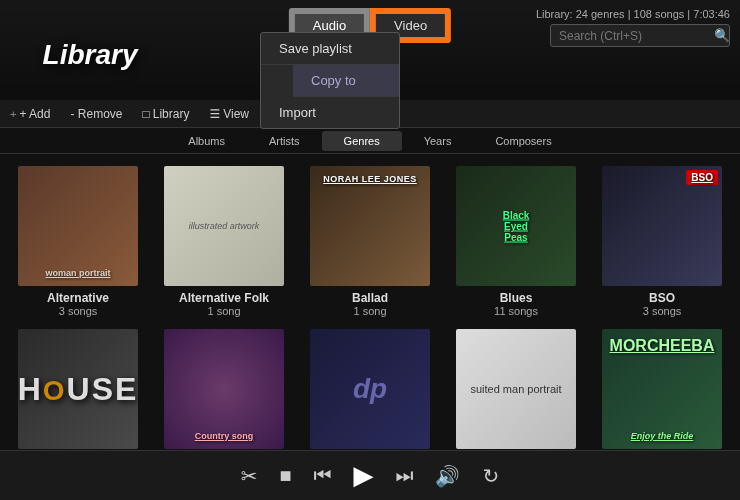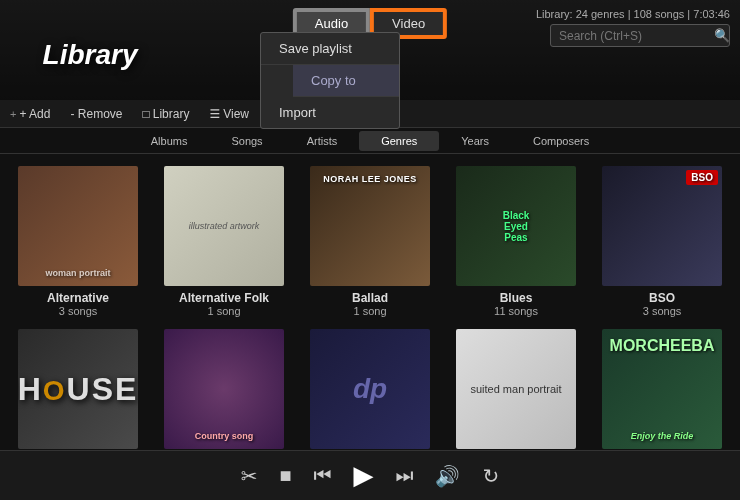--- a/index.html
+++ b/index.html
@@ -55,21 +55,21 @@
       left: 50%;
       transform: translateX(-50%);
       display: flex;
       gap: 0;
       z-index: 20;
     }
     .av-tab {
       padding: 4px 18px;
       font-size: 13px;
       cursor: pointer;
-      border: 4px solid #f97316;
+      border: 6px solid #f97316;
       color: #ddd;
       background: #2a2a2a;
     }
     .av-tab.active {
       background: #444;
       color: #fff;
       border-color: #888;
     }
     .av-tab:first-child { border-radius: 3px 0 0 3px; }
     .av-tab:last-child { border-radius: 0 3px 3px 0; }
@@ -245,20 +245,21 @@
 
     
     .cover-text {
       position: absolute;
       color: #fff;
       font-size: 11px;
       font-weight: bold;
       text-shadow: 1px 1px 3px #000;
       padding: 4px;
       text-align: center;
+      text-decoration: underline;
     }
     .cover-bottom { bottom: 4px; left: 0; right: 0; font-size: 10px; }
     .cover-top { top: 4px; left: 0; right: 0; font-size: 10px; }
 
     
     .playback-bar {
       position: absolute;
       bottom: 0; left: 0; right: 0;
       height: 50px;
       background: #1a1a1a;
@@ -338,21 +339,20 @@
     <span>☰</span>
     <span>View</span>
   </div>
   <div class="toolbar-btn">
     <span>~ Extra</span>
   </div>
 </div>
 
 <div class="genre-tabs">
   <div class="genre-tab">Albums</div>
-  <div class="genre-tab">Songs</div>
   <div class="genre-tab">Artists</div>
   <div class="genre-tab active">Genres</div>
   <div class="genre-tab">Years</div>
   <div class="genre-tab">Composers</div>
 </div>
 
 <div class="main-content">
   <div class="genre-grid">
 
     <div class="genre-item">

